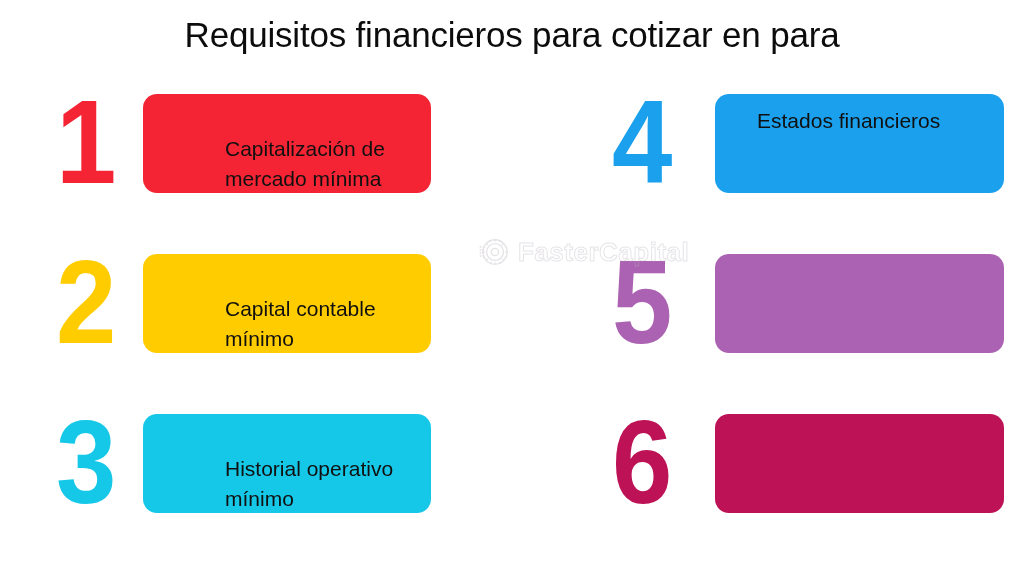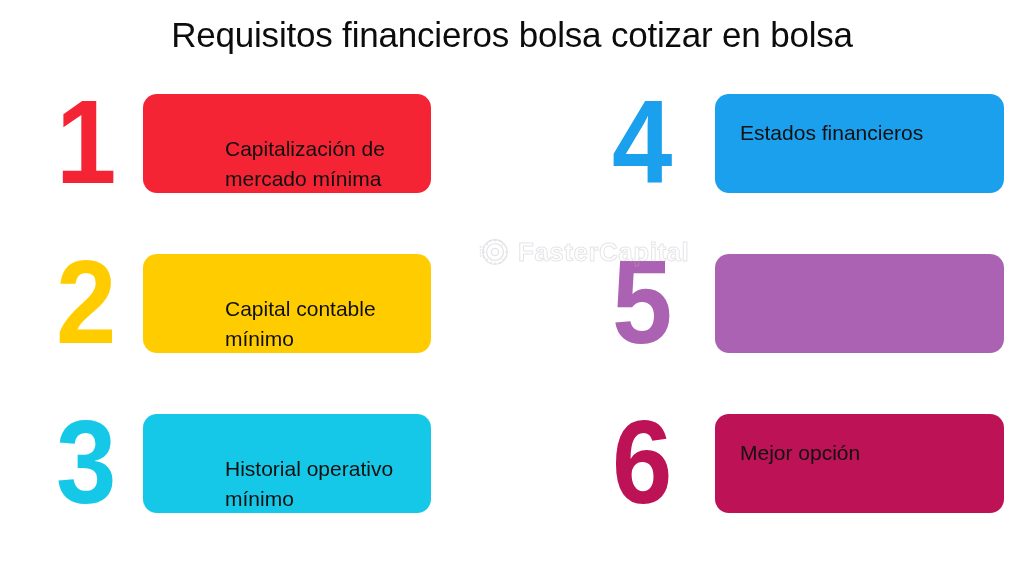--- a/index.html
+++ b/index.html
@@ -112,26 +112,26 @@
     font-size: 21px;
     line-height: 30px;
     font-weight: 400;
     color: #101010;
     white-space: pre-line;
   }
   .col-left  .label { left: 169px; right: 14px; margin-top: 28px; }
   .col-right .label { left: 740px; right: 14px; }
   .row.col-right .label { left: 128px; }
 
-  .label.single { top: 30px; }
+  .label.single { top: 18px; margin-left: 17px; }
 </style>
 </head>
 <body style="background: rgb(255, 255, 255);">
 
-<div class="title">Requisitos financieros bolsa cotizar en bolsa</div>
+<div class="title">Requisitos financieros para cotizar en para</div>
 
 <div class="row col-left r1">
   <div class="bar" style="background: rgb(244, 36, 52);"></div>
   <div class="numeral" style="color: rgb(244, 36, 52);">1</div>
   <div class="label">Capitalización de
 mercado mínima</div>
 </div>
 
 <div class="row col-left r2">
   <div class="bar" style="background: rgb(255, 204, 0);"></div>
@@ -154,21 +154,20 @@
 </div>
 
 <div class="row col-right r2">
   <div class="bar" style="background: rgb(172, 98, 178);"></div>
   <div class="numeral" style="color: rgb(172, 98, 178);">5</div>
 </div>
 
 <div class="row col-right r3">
   <div class="bar" style="background: rgb(189, 18, 85);"></div>
   <div class="numeral" style="color: rgb(189, 18, 85);">6</div>
-  <div class="label single">Mejor opción</div>
 </div>
 
 <div class="watermark">
   <svg class="wm-gear" width="34" height="34" viewBox="0 0 34 34">
     <g fill="none" stroke="#b9b2bd" stroke-width="1.4">
       <circle cx="17" cy="17" r="12.2"></circle>
       <circle cx="17" cy="17" r="8.4"></circle>
       <circle cx="17" cy="17" r="3.6"></circle>
       <path d="M17 4.2v2.6M17 27.2v2.6M4.2 17h2.6M27.2 17h2.6
                M8 8l1.9 1.9M24.1 24.1L26 26M26 8l-1.9 1.9M9.9 24.1L8 26

